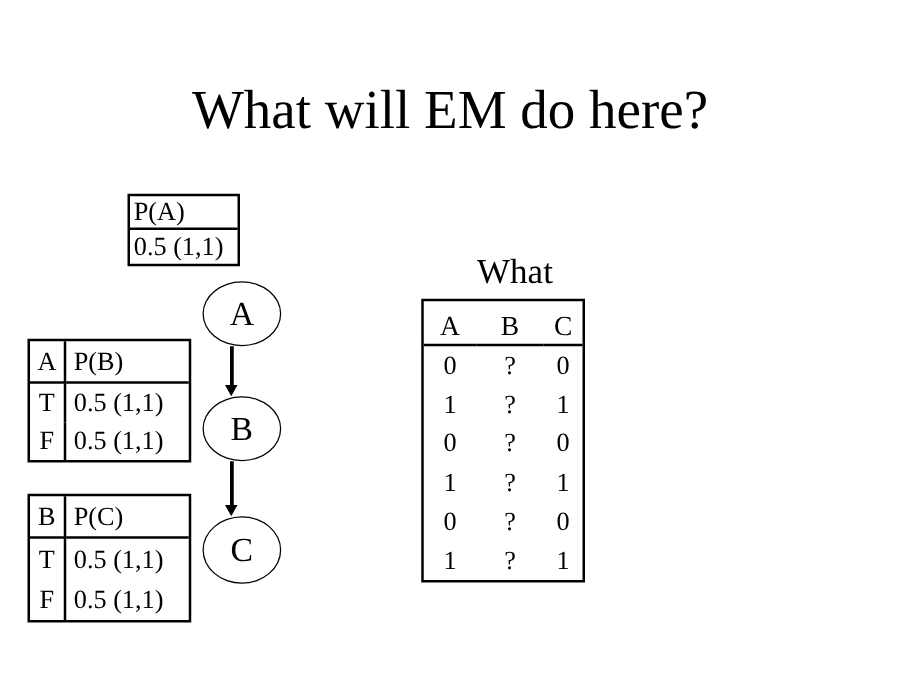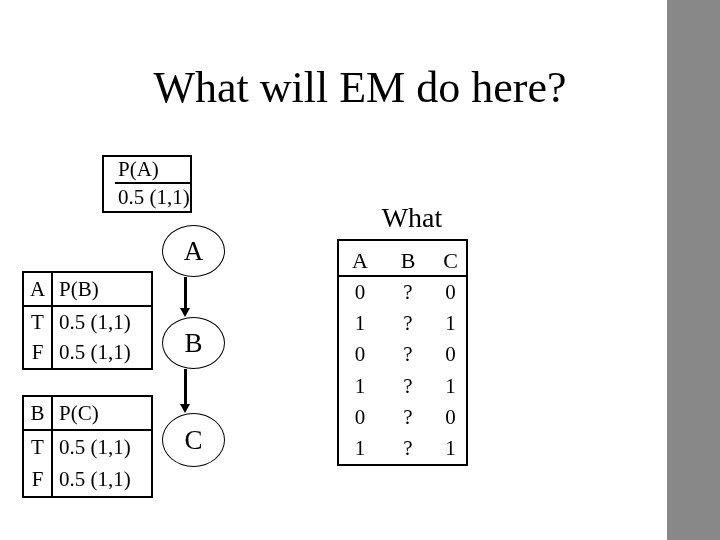--- a/index.html
+++ b/index.html
@@ -1,18 +1,18 @@
 <!DOCTYPE html>
 <html><head>
 <meta charset="utf-8">
 <style>
   html, body { margin: 0; padding: 0; background: #888; }
   .slide {
     position: relative;
-    width: 667px; height: 540px;
+    width: 720px; height: 540px;
     background: #ffffff;
     font-family: "Liberation Serif", "DejaVu Serif", serif;
     color: #000000;
     overflow: hidden;
   }
   .title {
     position: absolute;
     left: 0; top: 64px; width: 720px;
     text-align: center;
     font-size: 44px;
@@ -40,21 +40,21 @@
     grid-template-rows: 34px 1fr 1fr;
   }
   .cpt-b { left: 22px; top: 271px; }
   .cpt-c { left: 22px; top: 395px; height: 103px; }
   .cpt .cell {
     display: flex; align-items: center;
     box-sizing: border-box;
     white-space: nowrap;
     overflow: visible;
   }
-  .cell.pad { padding-left: 3px; margin-left: 11px; }
+  .cell.pad { padding-left: 3px; }
   .cell.c1 { justify-content: center; border-right: 2px solid #000; }
   .cell.c2 { padding-left: 6px; }
   .cell.hline { border-bottom: 2px solid #000; }
   
   .node {
     position: absolute;
     border: 1.5px solid #000;
     border-radius: 50%;
     box-sizing: border-box;
     background: #fff;

